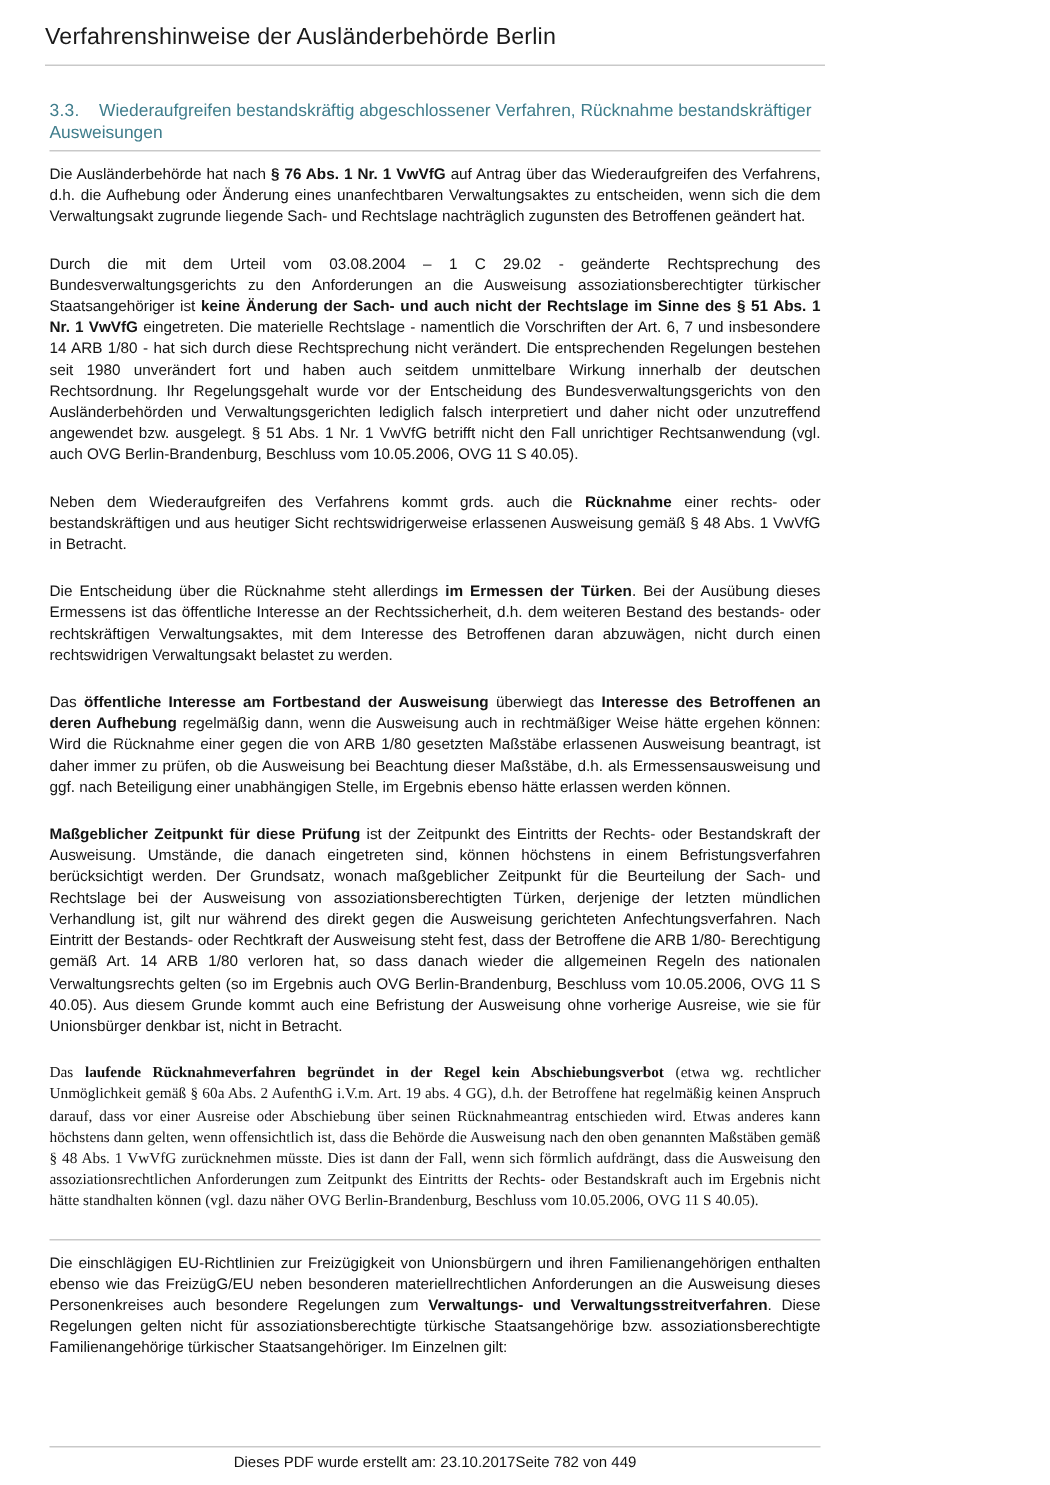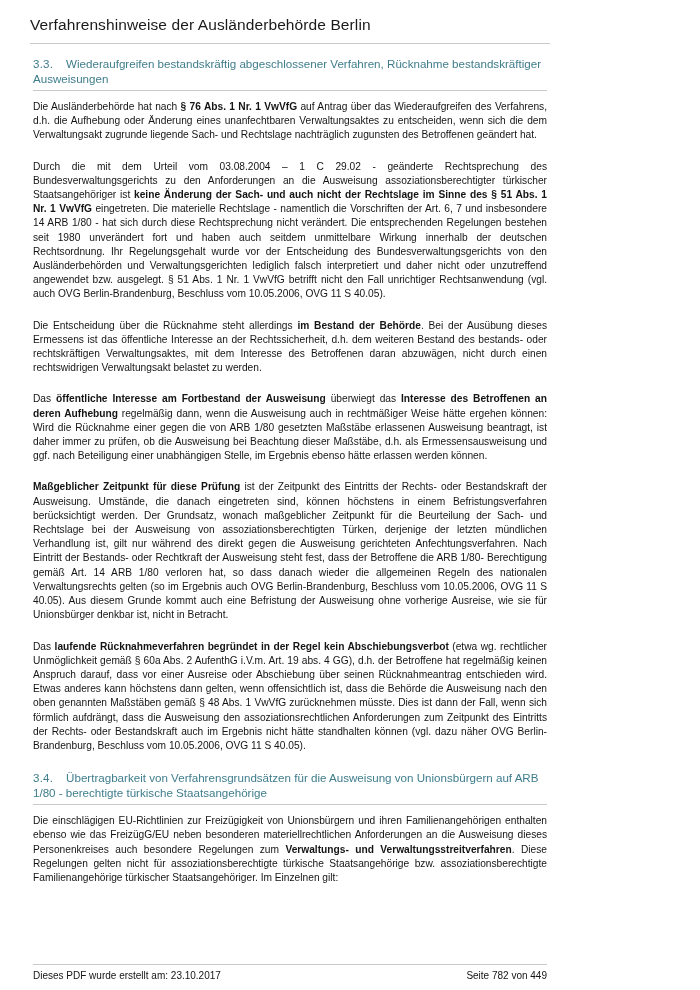--- a/index.html
+++ b/index.html
@@ -36,55 +36,56 @@
     border-bottom: 1px solid #c9c9c9;
   }
   .content {
     padding: 0 33px;
     box-sizing: border-box;
   }
   .section-heading {
     color: #3f7d8c;
     font-size: 11.6px;
     line-height: 15px;
-    margin-top: 12px;
+    margin-top: 22px;
     margin-bottom: 2px;
   }
   .section-heading .num {
     letter-spacing: 0.2px;
   }
   .heading-rule {
     border-bottom: 1px solid #c9c9c9;
     margin: 4px 0 9px 0;
   }
   p.para {
     font-size: 10.2px;
     line-height: 14.2px;
     text-align: justify;
     margin: 0 0 17px 0;
     color: #141414;
   }
   p.para.tight {
+    font-family: Liberation Serif, serif;
   }
   b, strong { font-weight: bold; }
   .footer {
     position: absolute;
     left: 0;
     right: 0;
     bottom: 0;
     padding: 0 33px 9px 33px;
     box-sizing: border-box;
   }
   .footer-rule {
     border-bottom: 1px solid #c9c9c9;
     margin-bottom: 5px;
   }
   .footer-row {
     display: flex;
-    justify-content: space-between;
+    justify-content: center;
     font-size: 10px;
     color: #141414;
   }
 </style>
 </head>
 <body>
 
 <div class="page">
 
   <div class="header">
@@ -96,30 +97,26 @@
 
     <div class="section-heading">
       <span class="num">3.3.</span>
       <span>&nbsp;&nbsp;</span>
       <span>Wiederaufgreifen bestandskräftig abgeschlossener Verfahren, Rücknahme bestandskräftiger Ausweisungen</span>
     </div>
     <div class="heading-rule"></div>
 
     <p class="para">Die Ausländerbehörde hat nach <b>§ 76 Abs. 1 Nr. 1 VwVfG</b> auf Antrag über das Wiederaufgreifen des Verfahrens, d.h. die Aufhebung oder Änderung eines unanfechtbaren Verwaltungsaktes zu entscheiden, wenn sich die dem Verwaltungsakt zugrunde liegende Sach- und Rechtslage nachträglich zugunsten des Betroffenen geändert hat.</p>
     <p class="para">Durch die mit dem Urteil vom 03.08.2004 – 1 C 29.02 - geänderte Rechtsprechung des Bundesverwaltungsgerichts zu den Anforderungen an die Ausweisung assoziationsberechtigter türkischer Staatsangehöriger ist <b>keine Änderung der Sach- und auch nicht der Rechtslage im Sinne des § 51 Abs. 1 Nr. 1 VwVfG</b> eingetreten. Die materielle Rechtslage - namentlich die Vorschriften der Art. 6, 7 und insbesondere 14 ARB 1/80 - hat sich durch diese Rechtsprechung nicht verändert. Die entsprechenden Regelungen bestehen seit 1980 unverändert fort und haben auch seitdem unmittelbare Wirkung innerhalb der deutschen Rechtsordnung. Ihr Regelungsgehalt wurde vor der Entscheidung des Bundesverwaltungsgerichts von den Ausländerbehörden und Verwaltungsgerichten lediglich falsch interpretiert und daher nicht oder unzutreffend angewendet bzw. ausgelegt. § 51 Abs. 1 Nr. 1 VwVfG betrifft nicht den Fall unrichtiger Rechtsanwendung (vgl. auch OVG Berlin-Brandenburg, Beschluss vom 10.05.2006, OVG 11 S 40.05).</p>
-    <p class="para">Die Entscheidung über die Rücknahme steht allerdings <b>im Bestand der Behörde</b>. Bei der Ausübung dieses Ermessens ist das öffentliche Interesse an der Rechtssicherheit, d.h. dem weiteren Bestand des bestands- oder rechtskräftigen Verwaltungsaktes, mit dem Interesse des Betroffenen daran abzuwägen, nicht durch einen rechtswidrigen Verwaltungsakt belastet zu werden.</p>
+    <p class="para">Neben dem Wiederaufgreifen des Verfahrens kommt grds. auch die <b>Rücknahme</b> einer rechts- oder bestandskräftigen und aus heutiger Sicht rechtswidrigerweise erlassenen Ausweisung gemäß § 48 Abs. 1 VwVfG in Betracht.</p>
+    <p class="para">Die Entscheidung über die Rücknahme steht allerdings <b>im Ermessen der Türken</b>. Bei der Ausübung dieses Ermessens ist das öffentliche Interesse an der Rechtssicherheit, d.h. dem weiteren Bestand des bestands- oder rechtskräftigen Verwaltungsaktes, mit dem Interesse des Betroffenen daran abzuwägen, nicht durch einen rechtswidrigen Verwaltungsakt belastet zu werden.</p>
     <p class="para">Das <b>öffentliche Interesse am Fortbestand der Ausweisung</b> überwiegt das <b>Interesse des Betroffenen an deren Aufhebung</b> regelmäßig dann, wenn die Ausweisung auch in rechtmäßiger Weise hätte ergehen können: Wird die Rücknahme einer gegen die von ARB 1/80 gesetzten Maßstäbe erlassenen Ausweisung beantragt, ist daher immer zu prüfen, ob die Ausweisung bei Beachtung dieser Maßstäbe, d.h. als Ermessensausweisung und ggf. nach Beteiligung einer unabhängigen Stelle, im Ergebnis ebenso hätte erlassen werden können.</p>
     <p class="para"><b>Maßgeblicher Zeitpunkt für diese Prüfung</b> ist der Zeitpunkt des Eintritts der Rechts- oder Bestandskraft der Ausweisung. Umstände, die danach eingetreten sind, können höchstens in einem Befristungsverfahren berücksichtigt werden. Der Grundsatz, wonach maßgeblicher Zeitpunkt für die Beurteilung der Sach- und Rechtslage bei der Ausweisung von assoziationsberechtigten Türken, derjenige der letzten mündlichen Verhandlung ist, gilt nur während des direkt gegen die Ausweisung gerichteten Anfechtungsverfahren. Nach Eintritt der Bestands- oder Rechtkraft der Ausweisung steht fest, dass der Betroffene die ARB 1/80- Berechtigung gemäß Art. 14 ARB 1/80 verloren hat, so dass danach wieder die allgemeinen Regeln des nationalen Verwaltungsrechts gelten (so im Ergebnis auch OVG Berlin-Brandenburg, Beschluss vom 10.05.2006, OVG 11 S 40.05). Aus diesem Grunde kommt auch eine Befristung der Ausweisung ohne vorherige Ausreise, wie sie für Unionsbürger denkbar ist, nicht in Betracht.</p>
     <p class="para tight">Das <b>laufende Rücknahmeverfahren begründet in der Regel kein Abschiebungsverbot</b> (etwa wg. rechtlicher Unmöglichkeit gemäß § 60a Abs. 2 AufenthG i.V.m. Art. 19 abs. 4 GG), d.h. der Betroffene hat regelmäßig keinen Anspruch darauf, dass vor einer Ausreise oder Abschiebung über seinen Rücknahmeantrag entschieden wird. Etwas anderes kann höchstens dann gelten, wenn offensichtlich ist, dass die Behörde die Ausweisung nach den oben genannten Maßstäben gemäß § 48 Abs. 1 VwVfG zurücknehmen müsste. Dies ist dann der Fall, wenn sich förmlich aufdrängt, dass die Ausweisung den assoziationsrechtlichen Anforderungen zum Zeitpunkt des Eintritts der Rechts- oder Bestandskraft auch im Ergebnis nicht hätte standhalten können (vgl. dazu näher OVG Berlin-Brandenburg, Beschluss vom 10.05.2006, OVG 11 S 40.05).</p>
 
-    <div class="section-heading">
-      <span class="num">3.4.</span>
-      <span>&nbsp;&nbsp;</span>
-      <span>Übertragbarkeit von Verfahrensgrundsätzen für die Ausweisung von Unionsbürgern auf ARB 1/80 - berechtigte türkische Staatsangehörige</span>
-    </div>
     <div class="heading-rule"></div>
 
     <p class="para">Die einschlägigen EU-Richtlinien zur Freizügigkeit von Unionsbürgern und ihren Familienangehörigen enthalten ebenso wie das FreizügG/EU neben besonderen materiellrechtlichen Anforderungen an die Ausweisung dieses Personenkreises auch besondere Regelungen zum <b>Verwaltungs- und Verwaltungsstreitverfahren</b>. Diese Regelungen gelten nicht für assoziationsberechtigte türkische Staatsangehörige bzw. assoziationsberechtigte Familienangehörige türkischer Staatsangehöriger. Im Einzelnen gilt:</p>
 
   </div>
 
   <div class="footer">
     <div class="footer-rule"></div>
     <div class="footer-row">
       <span>Dieses PDF wurde erstellt am: 23.10.2017</span>

